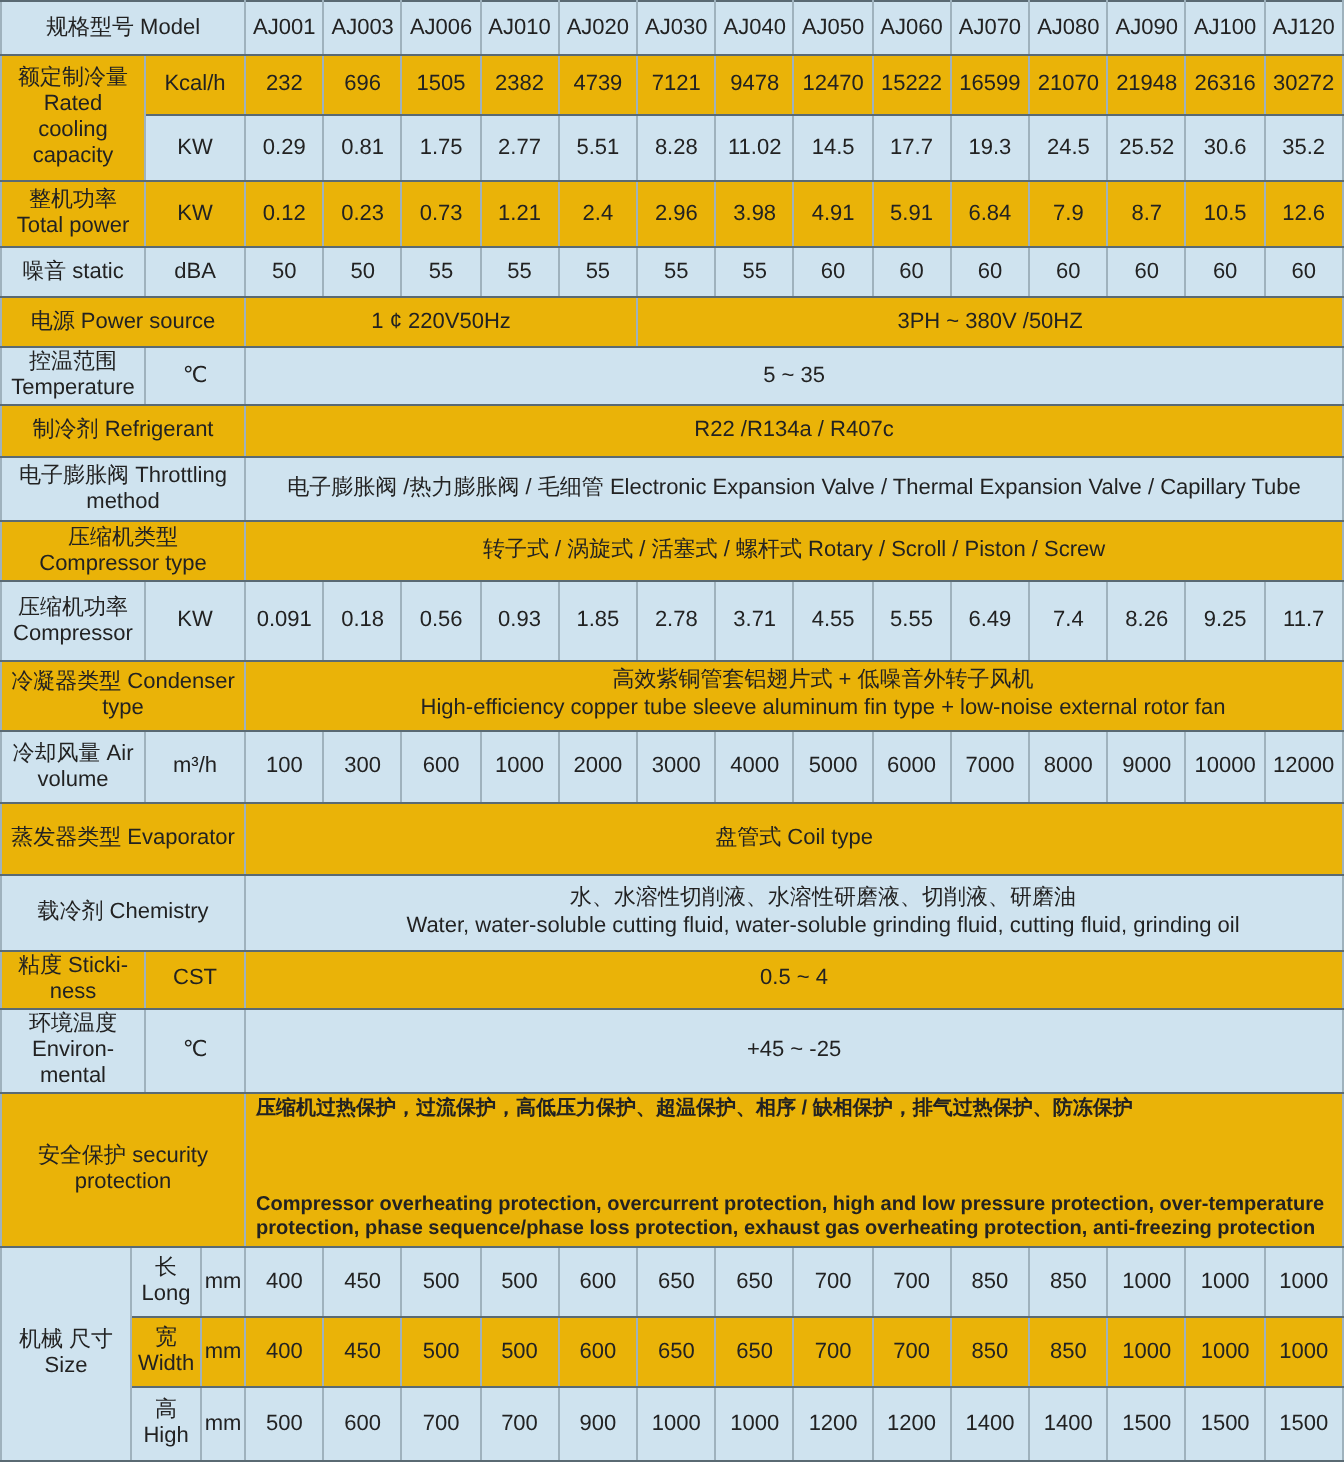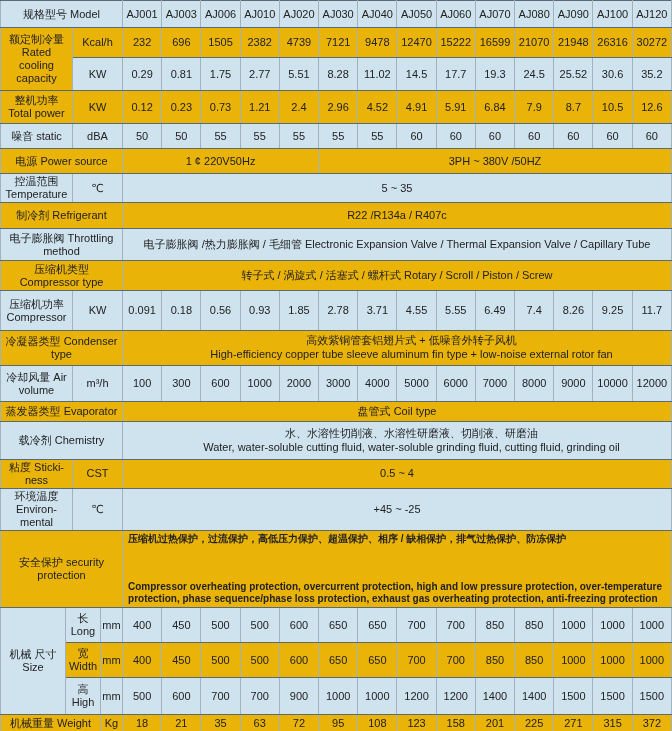--- a/index.html
+++ b/index.html
@@ -102,21 +102,21 @@
 
   <tr class="light" style="height:33px">
     <td colspan="2" class="lbl">整机功率 Total power</td>
     <td colspan="2">KW</td>
   <td>0.12</td>
         <td>0.23</td>
         <td>0.73</td>
         <td>1.21</td>
         <td>2.4</td>
         <td>2.96</td>
-        <td>4.52</td>
+        <td>3.98</td>
         <td>4.91</td>
         <td>5.91</td>
         <td>6.84</td>
         <td>7.9</td>
         <td>8.7</td>
         <td>10.5</td>
         <td>12.6</td>
       </tr>
 
   <tr class="blue" style="height:25px">
@@ -204,21 +204,21 @@
         <td>4000</td>
         <td>5000</td>
         <td>6000</td>
         <td>7000</td>
         <td>8000</td>
         <td>9000</td>
         <td>10000</td>
         <td>12000</td>
       </tr>
 
-  <tr class="light" style="height:20px">
+  <tr class="light" style="height:36px">
     <td colspan="4" class="lbl">蒸发器类型 Evaporator</td>
     <td colspan="14">盘管式 Coil type</td>
   </tr>
 
   <tr class="blue" style="height:38px">
     <td colspan="4" class="lbl">载冷剂 Chemistry</td>
     <td colspan="14" class="two-line">
       <div>水、水溶性切削液、水溶性研磨液、切削液、研磨油</div>
       <div>Water, water-soluble cutting fluid, water-soluble grinding fluid, cutting fluid, grinding oil</div>
     </td>

